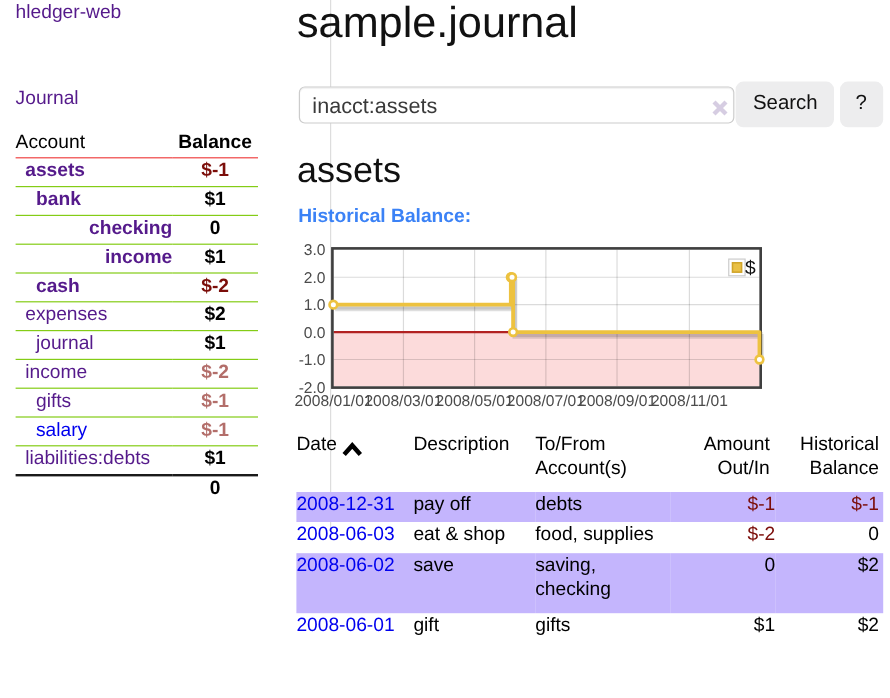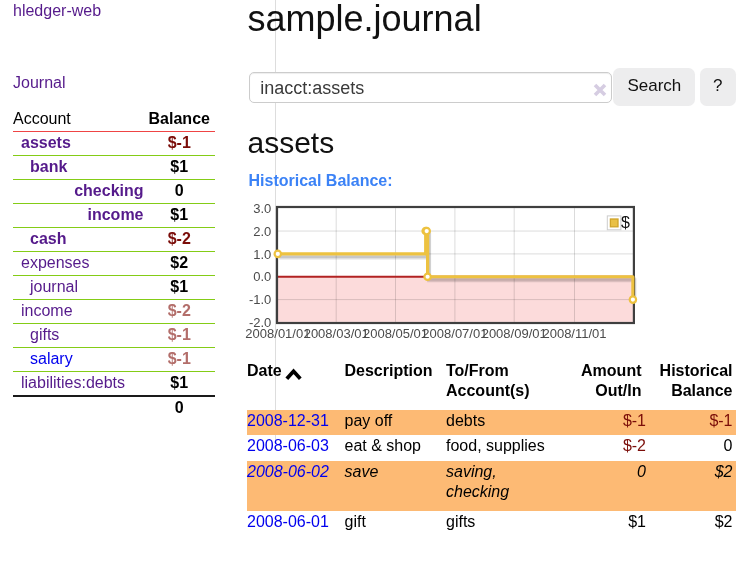--- a/index.html
+++ b/index.html
@@ -19,25 +19,25 @@
   #acctable tr.total td { border-top:2px solid #1a1a1a; }
   .d1 { padding-left:8px !important; }
   .d2 { padding-left:17px !important; }
   .d3 { padding-left:26px !important;text-align:right; }
   .bname { font-weight:bold; }
   .negS { color:#7b0d09; }
   .negD { color:#b36e6a; }
 
   
   #reg { position:absolute; left:247px; top:361px; width:489px; border-collapse:collapse; table-layout:fixed; font-size:16px; }
-  #reg th { font-weight:bold; text-align:left; vertical-align:top; line-height:20px; padding:0 0 8.8px 0; }
+  #reg th { font-weight:normal; text-align:left; vertical-align:top; line-height:20px; padding:0 0 8.8px 0; }
   #reg td { vertical-align:top; line-height:20px; padding:1px 0 4.4px 0; }
   #reg th.r, #reg td.r { text-align:right; }
-  #reg tr.g td { background:#fdba74; }
-  #reg tr.tall td { height:45px;font-style:italic; }
+  #reg tr.g td { background:#c4b5fd; }
+  #reg tr.tall td { height:45px; }
 </style>
 </head>
 <body>
 
 <div id="sidebar">
   <a class="purple abs" style="left:13px; top:0.5px; line-height:20px;" href="#">hledger-web</a>
   <a class="purple abs" style="left:13px; top:72.5px; line-height:20px;" href="#">Journal</a>
   <table id="acctable">
     <thead>
         <tr>

